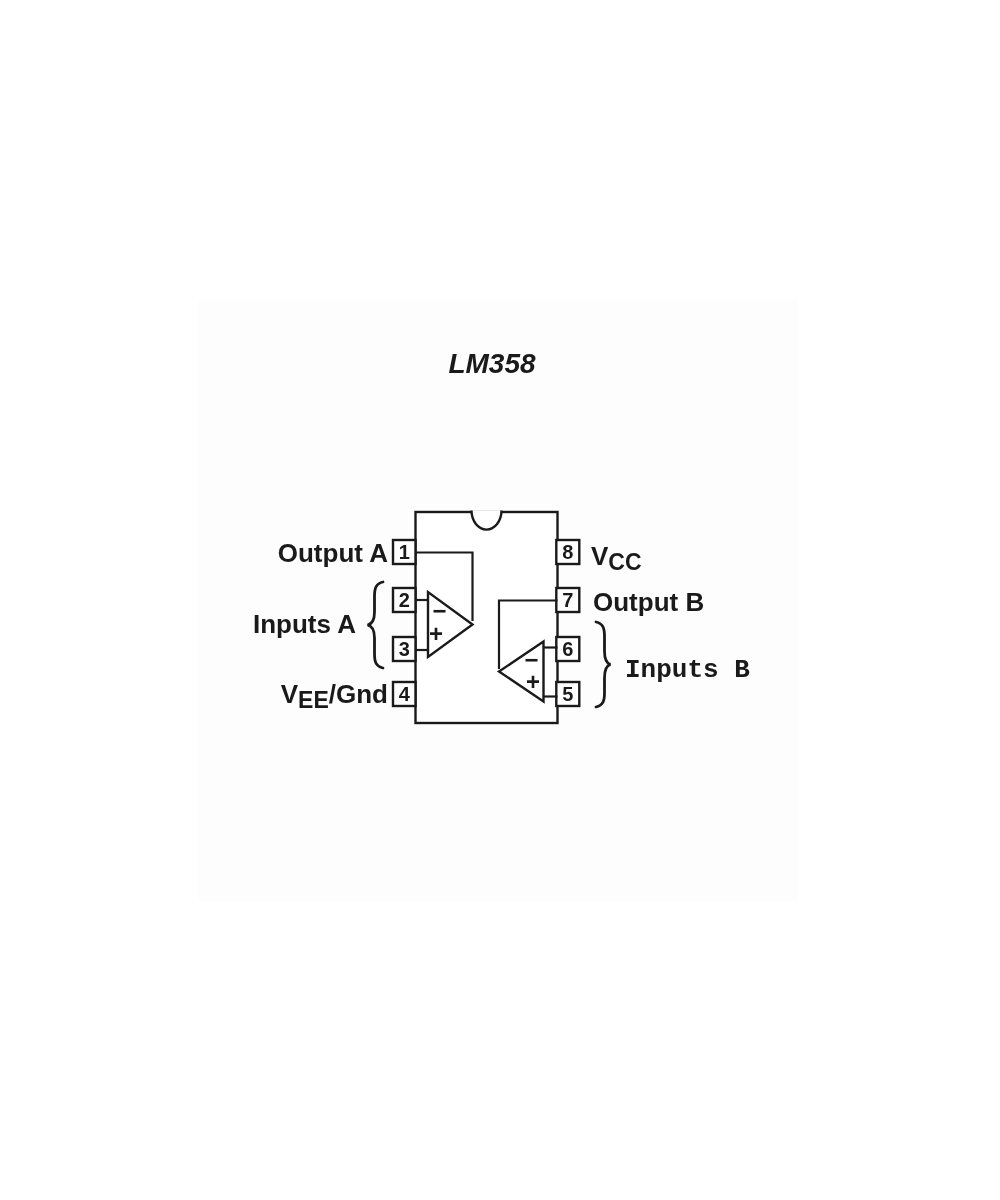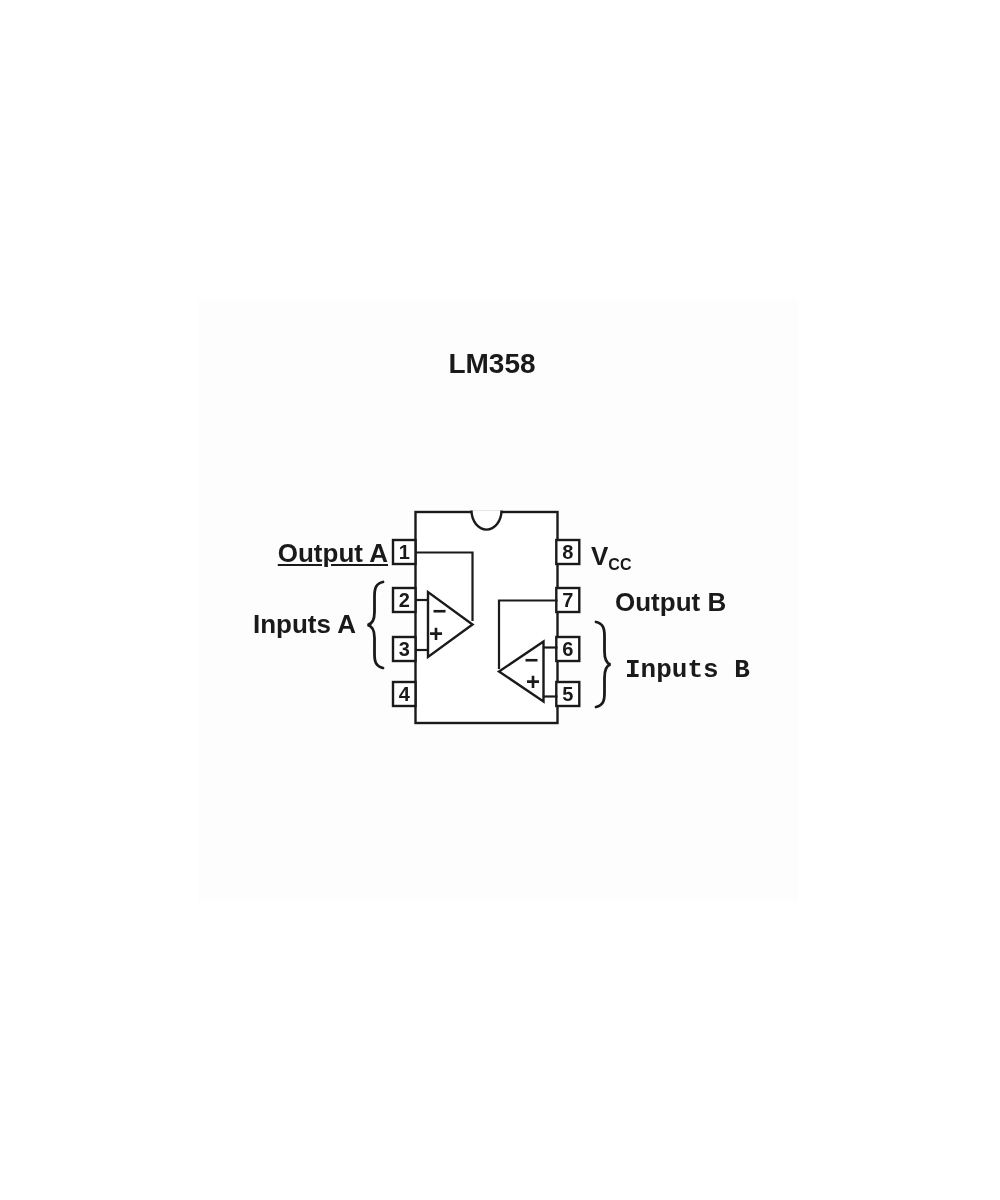--- a/index.html
+++ b/index.html
@@ -12,59 +12,60 @@
   }
   .page { position:absolute; left:0; top:0; width:1000px; height:1200px; background:#ffffff; }
   .scan-area {
     position:absolute; left:198px; top:300px; width:600px; height:601px;
     background:#fdfdfd;
   }
   .title-line {
     position:absolute; left:192px; width:600px;
     text-align:center;
     font-weight:bold; font-size:28px; line-height:30px;
-    color:#1a1a1a; white-space:nowrap;
+    color:#1a1a1a; white-space:nowrap;font-style:italic;
   }
   .title-1 { top:349px; }
   .title-2 { top:390px; }
   .pin-label {
     position:absolute;
     font-weight:bold; font-size:26px; line-height:28px;
     color:#1a1a1a; white-space:nowrap;
   }
   .lbl-right { text-align:right; width:250px; }
   .sub {
-    font-size:16px;
+    font-size:23px;
     position:relative; top:5px;
     letter-spacing:0;
   }
-  .lbl-output-a { left:138px; top:539px;text-decoration:underline; }
+  .lbl-output-a { left:138px; top:539px; }
   .lbl-inputs-a { left:106px; top:610px; }
   .lbl-vee      { left:138px; top:680px; }
   .lbl-vcc      { left:591px; top:542px; }
-  .lbl-output-b { left:593px; top:588px;margin-left:22px; }
+  .lbl-output-b { left:593px; top:588px; }
   .lbl-inputs-b { left:625px; top:656px;font-family:Liberation Mono, monospace; }
   .diagram-svg { position:absolute; left:360px; top:505px; }
   svg text {
     font-family:"Liberation Sans","DejaVu Sans",sans-serif;
     font-weight:bold;
     fill:#1a1a1a;
   }
 </style>
 </head>
 <body>
 
 <div class="page">
 
   <div class="scan-area"></div>
 
   <div class="title-line title-1">LM358</div>
 
   <div class="pin-label lbl-right lbl-output-a">Output A</div>
   <div class="pin-label lbl-right lbl-inputs-a">Inputs A</div>
+  <div class="pin-label lbl-right lbl-vee"><span>V</span><span class="sub">EE</span><span>/Gnd</span></div>
 
   <div class="pin-label lbl-vcc"><span>V</span><span class="sub">CC</span></div>
   <div class="pin-label lbl-output-b">Output B</div>
   <div class="pin-label lbl-inputs-b">Inputs B</div>
 
   <svg class="diagram-svg" width="255" height="225" viewBox="360 505 255 225">
 
     <rect x="415.5" y="512" width="142" height="211" fill="#ffffff" stroke="#1a1a1a" stroke-width="2.4"></rect>
 
     <path d="M 471.5 510.6 A 15 19 0 0 0 501.5 510.6" fill="#ffffff" stroke="#1a1a1a" stroke-width="2.4"></path>

